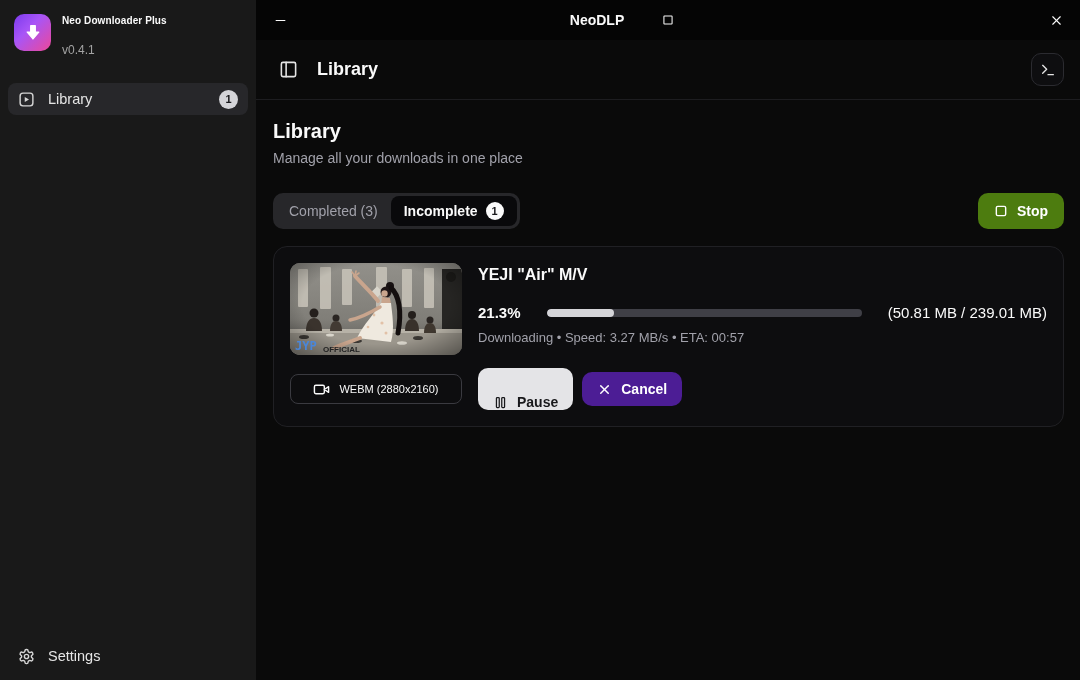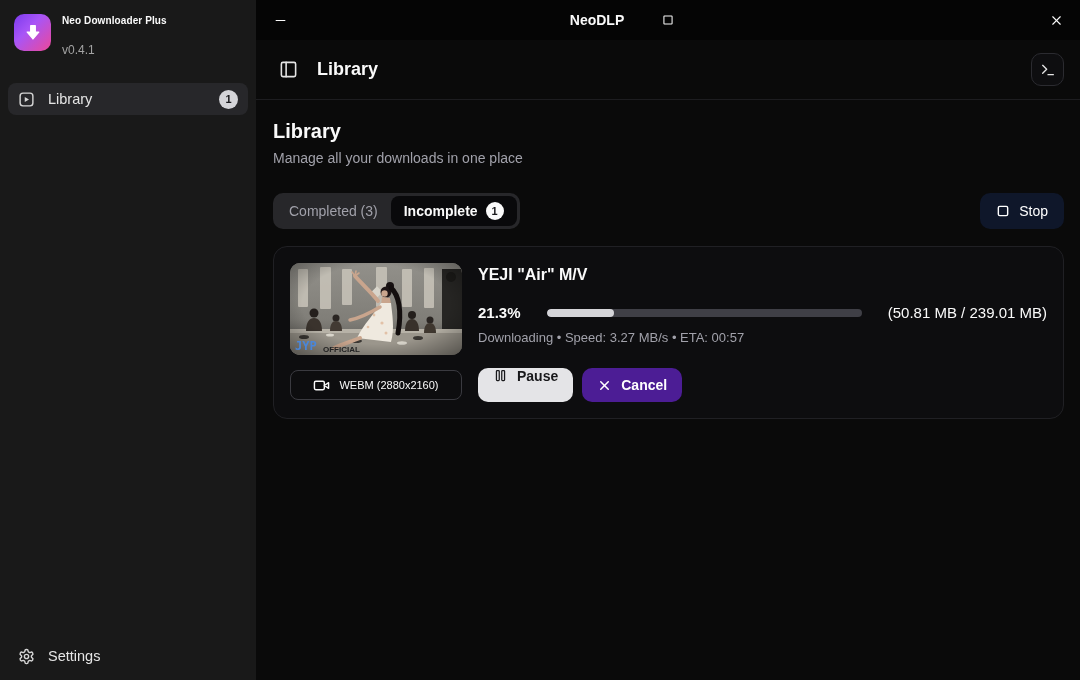--- a/index.html
+++ b/index.html
@@ -57,41 +57,41 @@
   .tabs { display:flex; align-items:center; background:#27272a; border-radius:10px;
     padding:3px; height:36px; }
   .tab { display:flex; align-items:center; gap:8px; height:30px; padding:0 13px;
     border-radius:8px; border:none; background:none; color:#a1a1aa; font-size:14px;
     font-family:inherit; cursor:pointer; }
   .tab.active { background:#09090b; color:#fafafa; font-weight:600; }
   .tab-badge { width:18px; height:18px; border-radius:50%; background:#fafafa;
     color:#18181b; font-size:11px; font-weight:700;
     display:flex; align-items:center; justify-content:center; }
   .stop-btn { display:flex; align-items:center; gap:9px; height:36px; padding:4px 16px;
-    background:#0f172a; border:none; border-radius:10px; color:#fff; font-size:14px;
-    font-weight:400; font-family:inherit; cursor:pointer; }
+    background:#4d7c0f; border:none; border-radius:10px; color:#fff; font-size:14px;
+    font-weight:700; font-family:inherit; cursor:pointer; }
 
   .card { margin-top:17px; background:#0d0d0f; border:1px solid #202024;
     border-radius:14px; padding:16px; display:grid;
     grid-template-columns:172px 1fr; gap:13px 16px; }
   .thumb { width:172px; height:92px; border-radius:10px; overflow:hidden;
     position:relative; background:#6b6a66; }
   .info { min-width:0; padding-top:3px; }
   .dl-title { font-size:16px; font-weight:600; }
   .progress-row { margin-top:20px; display:flex; align-items:center; gap:26px; }
   .percent { font-size:15px; font-weight:700; }
   .bar { flex:1; height:8px; border-radius:99px; background:#3f3f46; overflow:hidden; }
   .fill { height:100%; width:0; background:#d4d4d8; border-radius:99px; }
   .size { font-size:15px; white-space:nowrap; }
   .status { margin-top:9px; font-size:13px; color:#a1a1aa; }
   .format-badge { height:30px; border:1px solid #3a3a40; border-radius:8px;
     display:flex; align-items:center; justify-content:center; gap:9px;
     font-size:11px; color:#fafafa; align-self:center; }
   .actions { display:flex; align-items:center; gap:9px; }
-  .pause-btn { display:flex; align-items:flex-start; gap:9px; height:34px; padding:0 15px;
+  .pause-btn { display:flex; align-items:flex-end; gap:9px; height:42px; padding:0 15px;
     background:#e4e4e7; color:#18181b; border:none; border-radius:10px;
     font-size:14px; font-weight:600; font-family:inherit; cursor:pointer; }
   .cancel-btn { display:flex; align-items:center; gap:9px; height:34px; padding:0 15px;
     background:#4c1d95; color:#fff; border:none; border-radius:10px;
     font-size:14px; font-weight:600; font-family:inherit; cursor:pointer; }
 </style>
 </head>
 <body>
 
 <aside class="sidebar">

